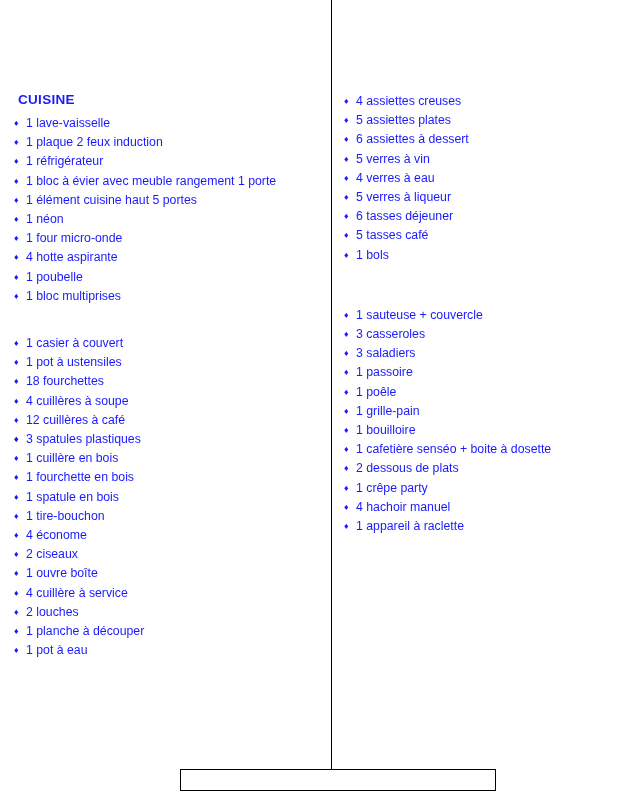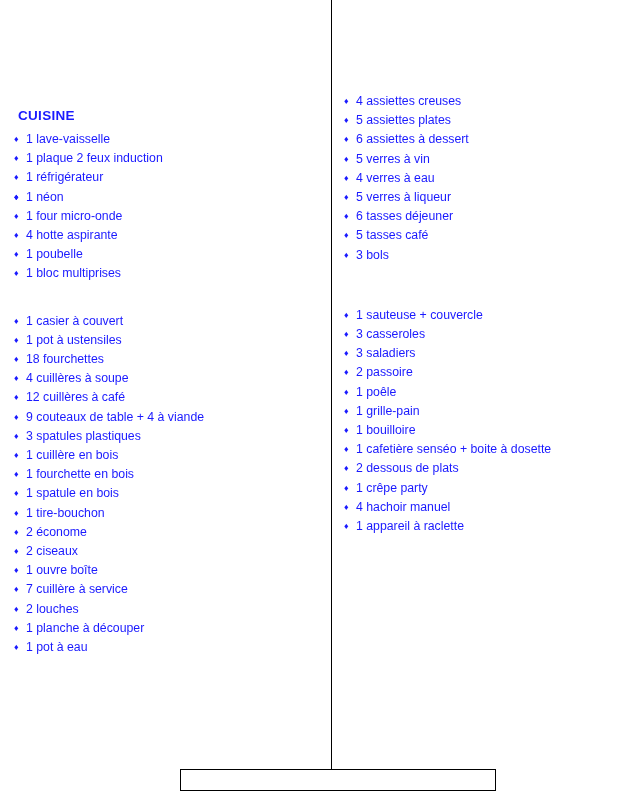--- a/index.html
+++ b/index.html
@@ -57,21 +57,21 @@
     position: absolute;
     left: 340px;
     top: 92px;
     width: 280px;
   }
   .section-title {
     font-size: 13.5px;
     font-weight: bold;
     color: #1a1aff;
     letter-spacing: 0.3px;
-    margin: 16px 0 6px 8px;
+    margin: 0 0 6px 8px;
     line-height: 16px;
   }
   ul.list {
     list-style: none;
     margin: 0;
     padding: 0;
   }
   ul.list li {
     font-size: 12.3px;
     line-height: 19.2px;
@@ -104,73 +104,73 @@
 
   <div class="columns">
 
     <div class="col-left">
       <div class="section-title">CUISINE</div>
 
       <ul class="list">
         <li><span class="bullet">♦</span><span>1 lave-vaisselle</span></li>
         <li><span class="bullet">♦</span><span>1 plaque 2 feux induction</span></li>
         <li><span class="bullet">♦</span><span>1 réfrigérateur</span></li>
-        <li><span class="bullet">♦</span></li>
-        <li><span class="bullet">♦</span></li>
+        <li><span class="bullet">♦</span><span>1 bloc à évier avec meuble rangement 1 porte</span></li>
+        <li><span class="bullet">♦</span><span>1 élément cuisine haut 5 portes</span></li>
         <li><span class="bullet">♦</span><span>1 néon</span></li>
         <li><span class="bullet">♦</span><span>1 four micro-onde</span></li>
         <li><span class="bullet">♦</span><span>4 hotte aspirante</span></li>
         <li><span class="bullet">♦</span><span>1 poubelle</span></li>
         <li><span class="bullet">♦</span><span>1 bloc multiprises</span></li>
       </ul>
 
       <div class="gap"></div>
 
       <ul class="list">
         <li><span class="bullet">♦</span><span>1 casier à couvert</span></li>
         <li><span class="bullet">♦</span><span>1 pot à ustensiles</span></li>
         <li><span class="bullet">♦</span><span>18 fourchettes</span></li>
         <li><span class="bullet">♦</span><span>4 cuillères à soupe</span></li>
         <li><span class="bullet">♦</span><span>12 cuillères à café</span></li>
-        <li><span class="bullet">♦</span><span>9 couteaux de table + 4 à viande</span></li>
+        <li><span class="bullet">♦</span></li>
         <li><span class="bullet">♦</span><span>3 spatules plastiques</span></li>
         <li><span class="bullet">♦</span><span>1 cuillère en bois</span></li>
         <li><span class="bullet">♦</span><span>1 fourchette en bois</span></li>
         <li><span class="bullet">♦</span><span>1 spatule en bois</span></li>
         <li><span class="bullet">♦</span><span>1 tire-bouchon</span></li>
-        <li><span class="bullet">♦</span><span>2 économe</span></li>
+        <li><span class="bullet">♦</span><span>4 économe</span></li>
         <li><span class="bullet">♦</span><span>2 ciseaux</span></li>
         <li><span class="bullet">♦</span><span>1 ouvre boîte</span></li>
-        <li><span class="bullet">♦</span><span>7 cuillère à service</span></li>
+        <li><span class="bullet">♦</span><span>4 cuillère à service</span></li>
         <li><span class="bullet">♦</span><span>2 louches</span></li>
         <li><span class="bullet">♦</span><span>1 planche à découper</span></li>
         <li><span class="bullet">♦</span><span>1 pot à eau</span></li>
       </ul>
     </div>
 
     <div class="col-right">
       <ul class="list">
         <li><span class="bullet">♦</span><span>4 assiettes creuses</span></li>
         <li><span class="bullet">♦</span><span>5 assiettes plates</span></li>
         <li><span class="bullet">♦</span><span>6 assiettes à dessert</span></li>
         <li><span class="bullet">♦</span><span>5 verres à vin</span></li>
         <li><span class="bullet">♦</span><span>4 verres à eau</span></li>
         <li><span class="bullet">♦</span><span>5 verres à liqueur</span></li>
         <li><span class="bullet">♦</span><span>6 tasses déjeuner</span></li>
         <li><span class="bullet">♦</span><span>5 tasses café</span></li>
-        <li><span class="bullet">♦</span><span>3 bols</span></li>
+        <li><span class="bullet">♦</span><span>1 bols</span></li>
       </ul>
 
       <div class="gap-right"></div>
 
       <ul class="list">
         <li><span class="bullet">♦</span><span>1 sauteuse + couvercle</span></li>
         <li><span class="bullet">♦</span><span>3 casseroles</span></li>
         <li><span class="bullet">♦</span><span>3 saladiers</span></li>
-        <li><span class="bullet">♦</span><span>2 passoire</span></li>
+        <li><span class="bullet">♦</span><span>1 passoire</span></li>
         <li><span class="bullet">♦</span><span>1 poêle</span></li>
         <li><span class="bullet">♦</span><span>1 grille-pain</span></li>
         <li><span class="bullet">♦</span><span>1 bouilloire</span></li>
         <li><span class="bullet">♦</span><span>1 cafetière senséo + boite à dosette</span></li>
         <li><span class="bullet">♦</span><span>2 dessous de plats</span></li>
         <li><span class="bullet">♦</span><span>1 crêpe party</span></li>
         <li><span class="bullet">♦</span><span>4 hachoir manuel</span></li>
         <li><span class="bullet">♦</span><span>1 appareil à raclette</span></li>
       </ul>
     </div>

